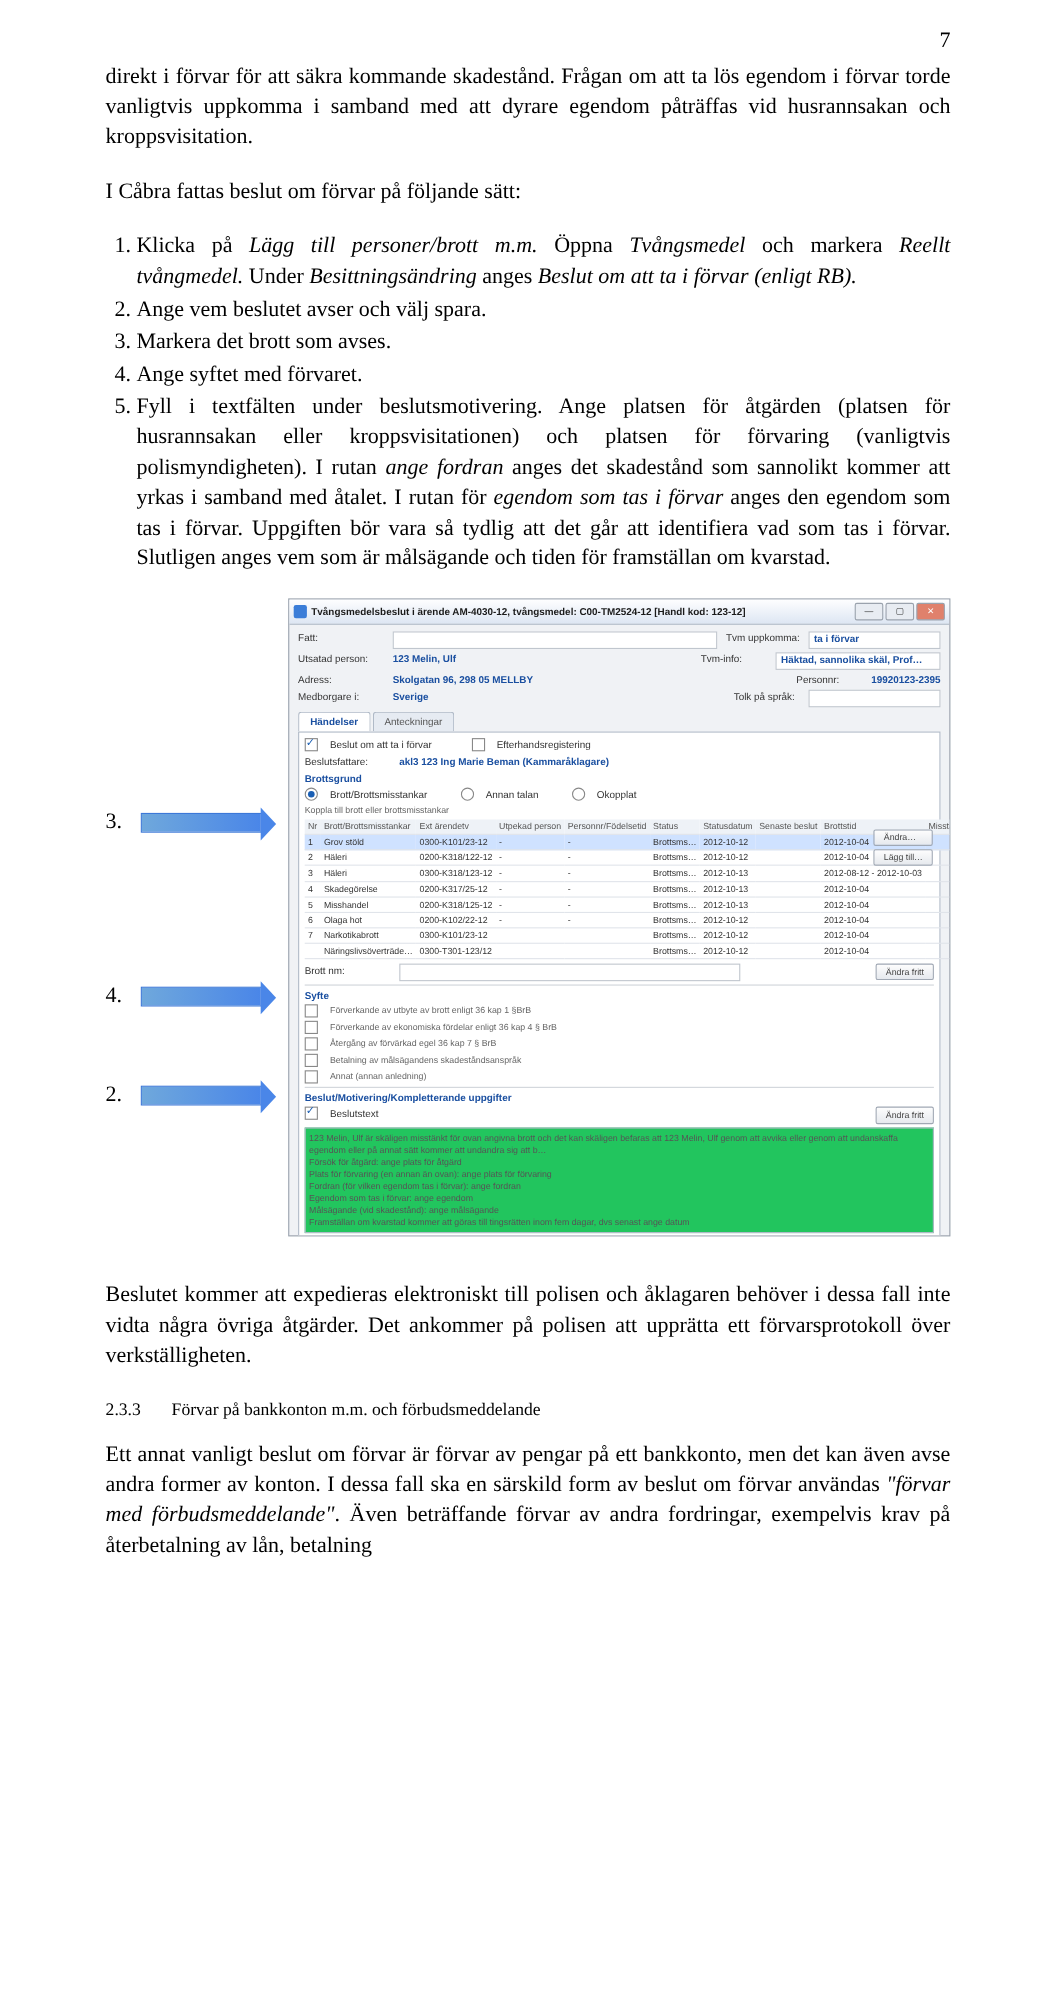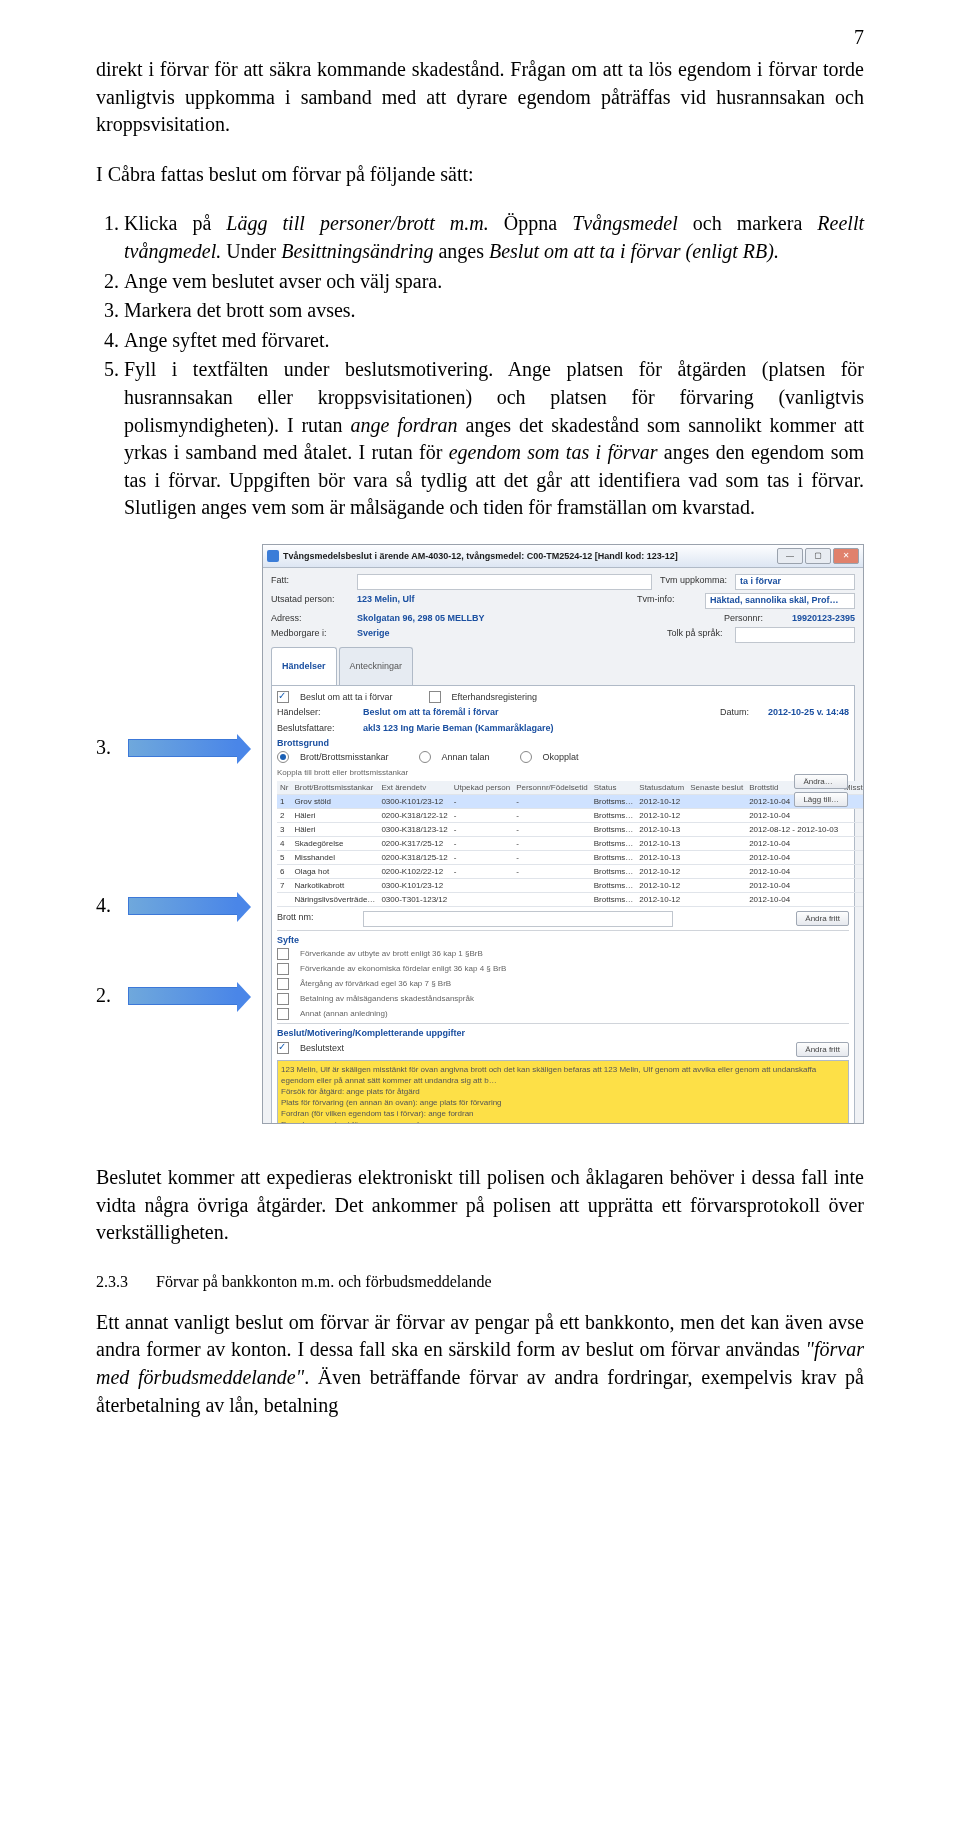--- a/index.html
+++ b/index.html
@@ -81,21 +81,21 @@
   .titlebar .ttl{flex:1;color:#1a1a1a;font-weight:bold;}
   .winbtns{display:flex;gap:2px;}
   .winbtn{width:24px;height:14px;border:1px solid #9aa2ad;background:#e8ecf2;border-radius:2px;font-size:8px;display:flex;align-items:center;justify-content:center;line-height:1;}
   .winbtn.close{background:#e0816c;color:#fff;}
   .shot-body{padding:6px 8px;}
   .row{display:flex;gap:8px;margin-bottom:3px;align-items:flex-start;}
   .lbl{color:#333;min-width:78px;}
   .val{color:#1a4fa0;font-weight:bold;}
   .field{flex:1;height:14px;background:#fff;border:1px solid #c0c6ce;padding:0 4px;overflow:hidden;white-space:nowrap;color:#1a4fa0;font-weight:bold;}
   .tabs{display:flex;margin:4px 0 0 0;}
-  .tab{padding:12px 10px;border:1px solid #b0bac7;border-bottom:none;background:#e6ebf2;color:#555;border-radius:3px 3px 0 0;margin-right:2px;}
+  .tab{padding:2px 10px;border:1px solid #b0bac7;border-bottom:none;background:#e6ebf2;color:#555;border-radius:3px 3px 0 0;margin-right:2px;}
   .tab.active{background:#fff;color:#1a4fa0;font-weight:bold;}
   .panel{border:1px solid #b0bac7;background:#fff;padding:5px;margin-bottom:5px;}
   .chk{display:inline-block;width:10px;height:10px;border:1px solid #888;background:#fff;margin-right:3px;vertical-align:middle;position:relative;}
   .chk.on::after{content:"✓";position:absolute;top:-3px;left:0;font-size:10px;color:#1a5fb4;}
   .rad{display:inline-block;width:10px;height:10px;border:1px solid #888;border-radius:50%;background:#fff;margin-right:3px;vertical-align:middle;position:relative;}
   .rad.on::after{content:"";position:absolute;top:2px;left:2px;width:6px;height:6px;border-radius:50%;background:#1a5fb4;}
   .tbl{width:100%;border-collapse:collapse;font-size:8px;margin-top:3px;}
   .tbl th,.tbl td{border-bottom:1px solid #e0e4ea;padding:1px 3px;text-align:left;white-space:nowrap;color:#333;}
   .tbl th{background:#eef2f7;color:#555;font-weight:normal;}
   .tbl td.sel{background:#cfe2ff;}
@@ -190,27 +190,20 @@
           <div class="tab active">Händelser</div>
           <div class="tab">Anteckningar</div>
         </div>
         <div class="panel" style="position:relative;">
           <div class="row">
             <span class="chk on"></span>
             <span>Beslut om att ta i förvar</span>
             <span style="width:20px;"></span>
             <span class="chk"></span>
             <span>Efterhandsregistering</span>
-          </div>
-          <div class="row">
-            <span class="lbl">Händelser:</span>
-            <span class="val">Beslut om att ta föremål i förvar</span>
-            <span style="flex:1"></span>
-            <span class="lbl" style="min-width:40px;">Datum:</span>
-            <span class="val">2012-10-25  v. 14:48</span>
           </div>
           <div class="row">
             <span class="lbl">Beslutsfattare:</span>
             <span class="val">akl3 123  Ing Marie Beman (Kammaråklagare)</span>
           </div>
 
           <div class="sect-title">Brottsgrund</div>
           <div class="row">
             <span class="rad on"></span>
               <span>Brott/Brottsmisstankar</span>
@@ -376,21 +369,21 @@
             </div>
 
           <div class="hr"></div>
           <div class="sect-title">Beslut/Motivering/Kompletterande uppgifter</div>
           <div class="row">
             <span class="chk on"></span>
             <span>Beslutstext</span>
             <span style="flex:1"></span>
             <span class="btn">Ändra fritt</span>
           </div>
-          <div class="panel" style="background:#fde047;font-size:8px;padding:3px;color:#555;">
+          <div class="panel" style="background:#22c55e;font-size:8px;padding:3px;color:#555;">
             <div>123 Melin, Ulf  är skäligen misstänkt för ovan angivna brott och det kan skäligen befaras att 123 Melin, Ulf genom att avvika eller genom att undanskaffa egendom eller på annat sätt kommer att undandra sig att b…</div>
             <div>Försök för åtgärd: ange plats för åtgärd</div>
             <div>Plats för förvaring (en annan än ovan): ange plats för förvaring</div>
             <div>Fordran (för vilken egendom tas i förvar): ange fordran</div>
             <div>Egendom som tas i förvar: ange egendom</div>
             <div>Målsägande (vid skadestånd): ange målsägande</div>
             <div>Framställan om kvarstad kommer att göras till tingsrätten inom fem dagar, dvs senast ange datum</div>
           </div>
 
         </div>

